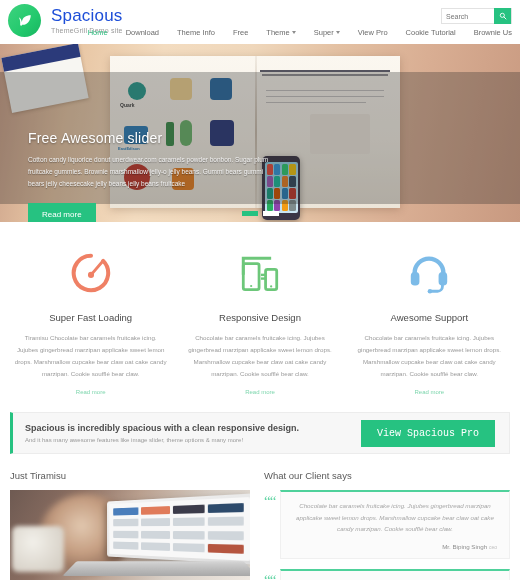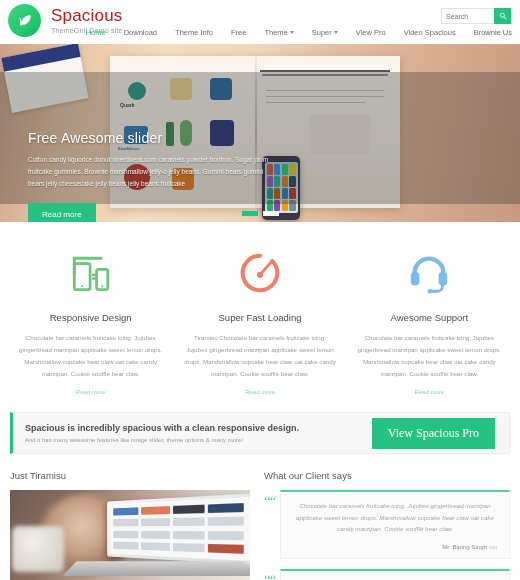--- a/index.html
+++ b/index.html
@@ -16,21 +16,21 @@
     height: 44px; background: #fff; position: relative;
     display: flex; align-items: flex-start;
   }
   .brand { display: flex; align-items: center; padding: 4px 0 0 8px; }
   .logo-circle {
     width: 33px; height: 33px; border-radius: 50%;
     background: linear-gradient(135deg,#3ed37f 0%,#23c96d 60%,#17b45f 100%);
     display: flex; align-items: center; justify-content: center; flex: none;
   }
   .brand-text { margin-left: 10px; line-height: 1; }
-  .site-title { font-size: 17px; color: #b91c1c; letter-spacing: .2px; }
+  .site-title { font-size: 17px; color: #1d4ed8; letter-spacing: .2px; }
   .site-desc { font-size: 7px; color: #999; margin-top: 3px; letter-spacing: .2px; }
 
   
   .search-wrap {
     position: absolute; right: 8px; top: 8px;
     display: flex; align-items: center;
     border: 1px solid #e2e2e2; background: #fff; height: 16px;
   }
   .search-input {
     border: 0; outline: 0; width: 52px; height: 14px;
@@ -131,22 +131,22 @@
   
   .cta-wrap { padding: 0 10px; }
   .cta {
     background:#f7f7f7; border:1px solid #ececec; border-left: 3px solid #26c281;
     height: 42px; display:flex; align-items:center; justify-content:space-between;
     padding: 0 14px 0 12px;
   }
   .cta-head { font-size: 9px; color:#4d4d4d; font-weight:bold; }
   .cta-sub { font-size: 6px; color:#9b9b9b; margin-top: 4px; }
   .cta-btn {
-    background:#26c281; color:#fff; font-size: 12px; padding: 8px 16px;
-    border:0; cursor:pointer; font-family:Liberation Serif, serif;
+    background:#26c281; color:#fff; font-size: 10px; padding: 8px 16px;
+    border:0; cursor:pointer; font-family:Liberation Mono, monospace;
   }
 
   
   .bottom { display:flex; padding: 16px 10px 0 10px; gap: 14px; }
   .col-left { width: 240px; }
   .col-right { flex:1; }
   .section-title { font-size: 9.5px; color:#5a5a5a; margin-bottom: 9px; }
   .post-img {
     width:100%; height: 92px; position:relative; overflow:hidden;
     background: linear-gradient(120deg,#6e5a52 0%, #8c6f62 25%, #b99f8e 45%, #d8cfc6 70%, #efe9e2 100%);
@@ -244,21 +244,21 @@
           <span class="caret"></span>
         </div>
         <div class="nav-item">
           <span>Super</span>
           <span class="caret"></span>
         </div>
         <div class="nav-item">
           <span>View Pro</span>
         </div>
         <div class="nav-item">
-          <span>Video Spacious</span>
+          <span>Cookie Tutorial</span>
         </div>
         <div class="nav-item">
           <span>Brownie Us</span>
         </div>
       </div>
   </div>
 
   <div class="slider">
     <div class="slider-bg">
       <div class="desk"></div>
@@ -321,44 +321,44 @@
 
     <div class="slider-dots" id="dots">
         <div class="dot active"></div>
         <div class="dot"></div>
       </div>
   </div>
 
   <div class="features" id="features">
       <div class="feature">
         <div class="feature-icon">
+          <svg width="46" height="46" viewBox="0 0 48 48" aria-hidden="true">
+            <path d="M24 6a18 18 0 1 0 12.7 5.3" fill="none" stroke="#ef8065" stroke-width="4.2" stroke-linecap="round"></path>
+            <line x1="24" y1="26" x2="36" y2="12" stroke="#ef8065" stroke-width="3" stroke-linecap="round"></line>
+            <circle cx="24" cy="26" r="3.2" fill="#ef8065"></circle>
+          </svg>
+        </div>
+        <div class="feature-title">Super Fast Loading</div>
+        <div class="feature-text">Tiramisu Chocolate bar caramels fruitcake icing. Jujubes gingerbread marzipan applicake sweet lemon drops. Marshmallow cupcake bear claw oat cake candy marzipan. Cookie soufflé bear claw.</div>
+        <div><span class="feature-more">Read more</span></div>
+      </div>
+      <div class="feature">
+        <div class="feature-icon">
           <svg width="52" height="46" viewBox="0 0 56 48" aria-hidden="true">
             <path d="M10 26V8h30" fill="none" stroke="#6dc77a" stroke-width="3.2"></path>
             <rect x="10" y="14" width="17" height="28" rx="2" fill="none" stroke="#6dc77a" stroke-width="3"></rect>
             <rect x="34" y="20" width="12" height="22" rx="2" fill="none" stroke="#6dc77a" stroke-width="3"></rect>
             <line x1="29" y1="26" x2="34" y2="26" stroke="#6dc77a" stroke-width="2.6"></line>
             <line x1="29" y1="30" x2="34" y2="30" stroke="#6dc77a" stroke-width="2.6"></line>
             <circle cx="18.5" cy="38" r="1.2" fill="#6dc77a"></circle>
             <circle cx="40" cy="38.5" r="1.2" fill="#6dc77a"></circle>
           </svg>
         </div>
         <div class="feature-title">Responsive Design</div>
         <div class="feature-text">Chocolate bar caramels fruitcake icing. Jujubes gingerbread marzipan applicake sweet lemon drops. Marshmallow cupcake bear claw oat cake candy marzipan. Cookie soufflé bear claw.</div>
-        <div><span class="feature-more">Read more</span></div>
-      </div>
-      <div class="feature">
-        <div class="feature-icon">
-          <svg width="46" height="46" viewBox="0 0 48 48" aria-hidden="true">
-            <path d="M24 6a18 18 0 1 0 12.7 5.3" fill="none" stroke="#ef8065" stroke-width="4.2" stroke-linecap="round"></path>
-            <line x1="24" y1="26" x2="36" y2="12" stroke="#ef8065" stroke-width="3" stroke-linecap="round"></line>
-            <circle cx="24" cy="26" r="3.2" fill="#ef8065"></circle>
-          </svg>
-        </div>
-        <div class="feature-title">Super Fast Loading</div>
-        <div class="feature-text">Tiramisu Chocolate bar caramels fruitcake icing. Jujubes gingerbread marzipan applicake sweet lemon drops. Marshmallow cupcake bear claw oat cake candy marzipan. Cookie soufflé bear claw.</div>
         <div><span class="feature-more">Read more</span></div>
       </div>
       <div class="feature">
         <div class="feature-icon">
           <svg width="48" height="46" viewBox="0 0 48 48" aria-hidden="true">
             <path d="M9 28v-4a15 15 0 0 1 30 0v4" fill="none" stroke="#7cbbe8" stroke-width="4.5" stroke-linecap="round"></path>
             <rect x="5" y="23" width="9" height="14" rx="4" fill="#7cbbe8"></rect>
             <rect x="34" y="23" width="9" height="14" rx="4" fill="#7cbbe8"></rect>
             <path d="M38 36v2a5 5 0 0 1-5 5h-6" fill="none" stroke="#7cbbe8" stroke-width="3" stroke-linecap="round"></path>
             <circle cx="25" cy="43" r="2.4" fill="#7cbbe8"></circle>

